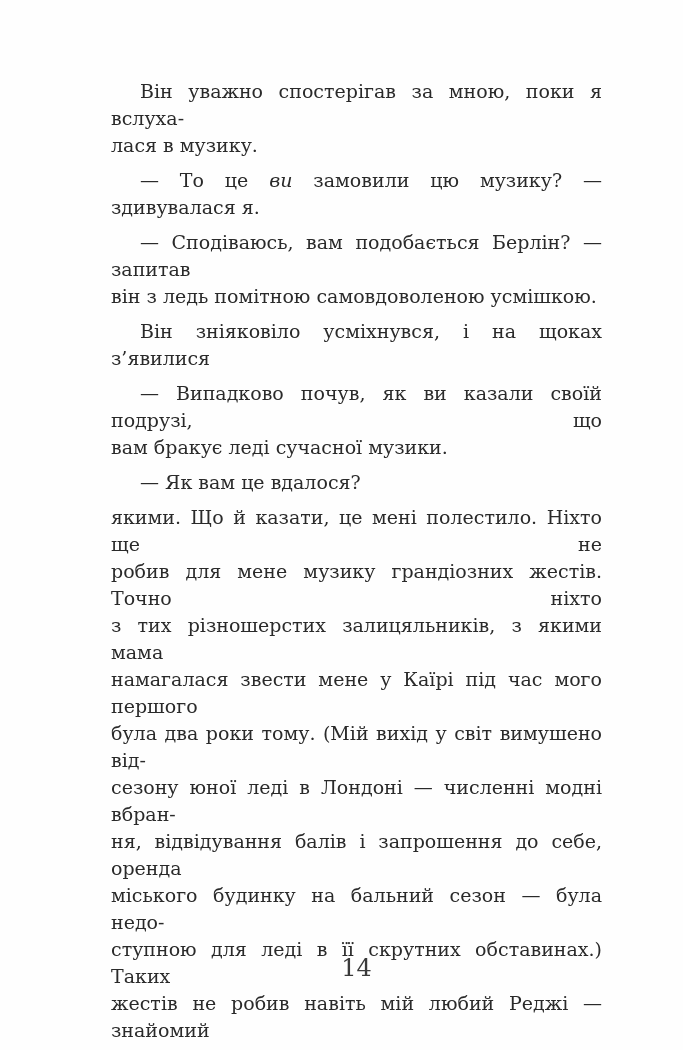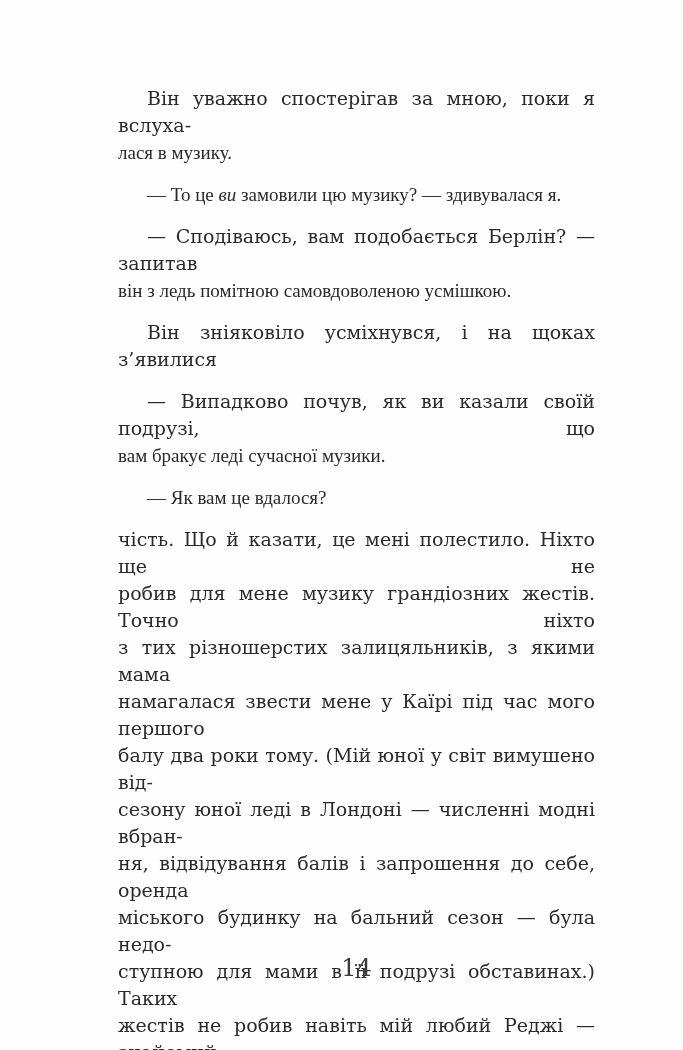--- a/index.html
+++ b/index.html
@@ -18,32 +18,31 @@
   }
   .text-block {
     position: absolute;
     left: 103px;
     top: 70px;
     width: 507px;
     font-size: 19px;
     line-height: 27px;
   }
   .paragraph {
-    margin: 15px;
+    margin: 8px;
     padding: 0;
   }
   .line {
     text-align: justify;
     text-align-last: justify;
     text-justify: inter-word;
     white-space: normal;
   }
   .line.last {
     text-align-last: left;
-    font-family: Liberation Serif, serif;
   }
   .line.indent {
     text-indent: 29px;
   }
   .italic {
     font-style: italic;
   }
   .page-number {
     position: absolute;
     left: 103px;
@@ -75,26 +74,26 @@
         <div class="line indent">Він зніяковіло усміхнувся, і на щоках з’явилися</div>
       </div>
       <div class="paragraph">
         <div class="line indent">— Випадково почув, як ви казали своїй подрузі, що</div>
         <div class="line last">вам бракує леді сучасної музики.</div>
       </div>
       <div class="paragraph">
         <div class="line indent last">— Як вам це вдалося?</div>
       </div>
       <div class="paragraph">
-        <div class="line">чість. Що й казати, це мені полестило. Ніхто ще не</div>
+        <div class="line">якими. Що й казати, це мені полестило. Ніхто ще не</div>
         <div class="line">робив для мене музику грандіозних жестів. Точно ніхто</div>
         <div class="line">з тих різношерстих залицяльників, з якими мама</div>
         <div class="line">намагалася звести мене у Каїрі під час мого першого</div>
-        <div class="line">балу два роки тому. (Мій юної у світ вимушено від-</div>
+        <div class="line">була два роки тому. (Мій вихід у світ вимушено від-</div>
         <div class="line">сезону юної леді в Лондоні — численні модні вбран-</div>
         <div class="line">ня, відвідування балів і запрошення до себе, оренда</div>
         <div class="line">міського будинку на бальний сезон — була недо-</div>
-        <div class="line">ступною для мами в її подрузі обставинах.) Таких</div>
+        <div class="line">ступною для леді в її скрутних обставинах.) Таких</div>
         <div class="line">жестів не робив навіть мій любий Реджі — знайомий</div>
       </div>
     </div>
   <div class="page-number">14</div>
 </div>
 
 </body></html>

